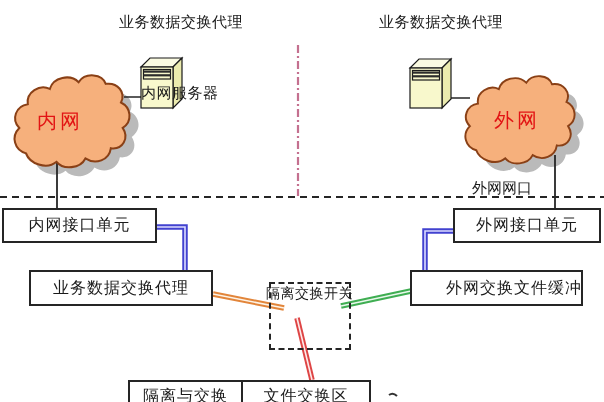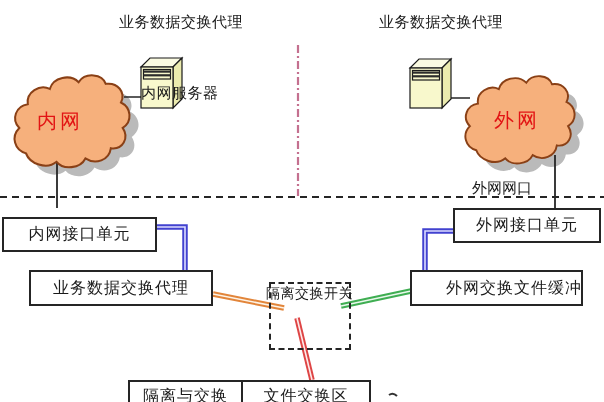--- a/index.html
+++ b/index.html
@@ -112,21 +112,21 @@
 
   <div class="lbl t15" style="left:119px;top:13px;letter-spacing:0.5px;">业务数据交换代理</div>
   <div class="lbl t15" style="left:141px;top:40px;letter-spacing:0.5px;margin-top:44px;">内网服务器</div>
   <div class="lbl t15" style="left:379px;top:13px;letter-spacing:0.5px;">业务数据交换代理</div>
 
   <div class="cloud-text" style="left:37px;top:108px;">内网</div>
   <div class="cloud-text" style="left:494px;top:107px;text-align:center;">外网</div>
 
   <div class="lbl t15" style="left:472px;top:179px;">外网网口</div>
 
-  <div class="unit-box" style="left:2px;top:208px;width:155px;height:35px;margin-top:9px;">内网接口单元</div>
+  <div class="unit-box" style="left:2px;top:208px;width:155px;height:35px;">内网接口单元</div>
   <div class="unit-box" style="left:453px;top:208px;width:148px;height:35px;">外网接口单元</div>
   <div class="unit-box" style="left:29px;top:270px;width:184px;height:36px;">业务数据交换代理</div>
   <div class="unit-box" style="left:410px;top:270px;width:173px;height:36px;padding-left:35px;">外网交换文件缓冲</div>
 
   <div class="lbl t14" style="left:266px;top:253px;letter-spacing:0.5px;margin-top:32px;">隔离交换开关</div>
   <div class="switch-box"></div>
 
   <div class="bottom-box" style="left:128px;top:380px;width:115px;height:40px;">隔离与交换</div>
   <div class="bottom-box" style="left:241px;top:380px;width:130px;height:40px;">文件交换区</div>
 

